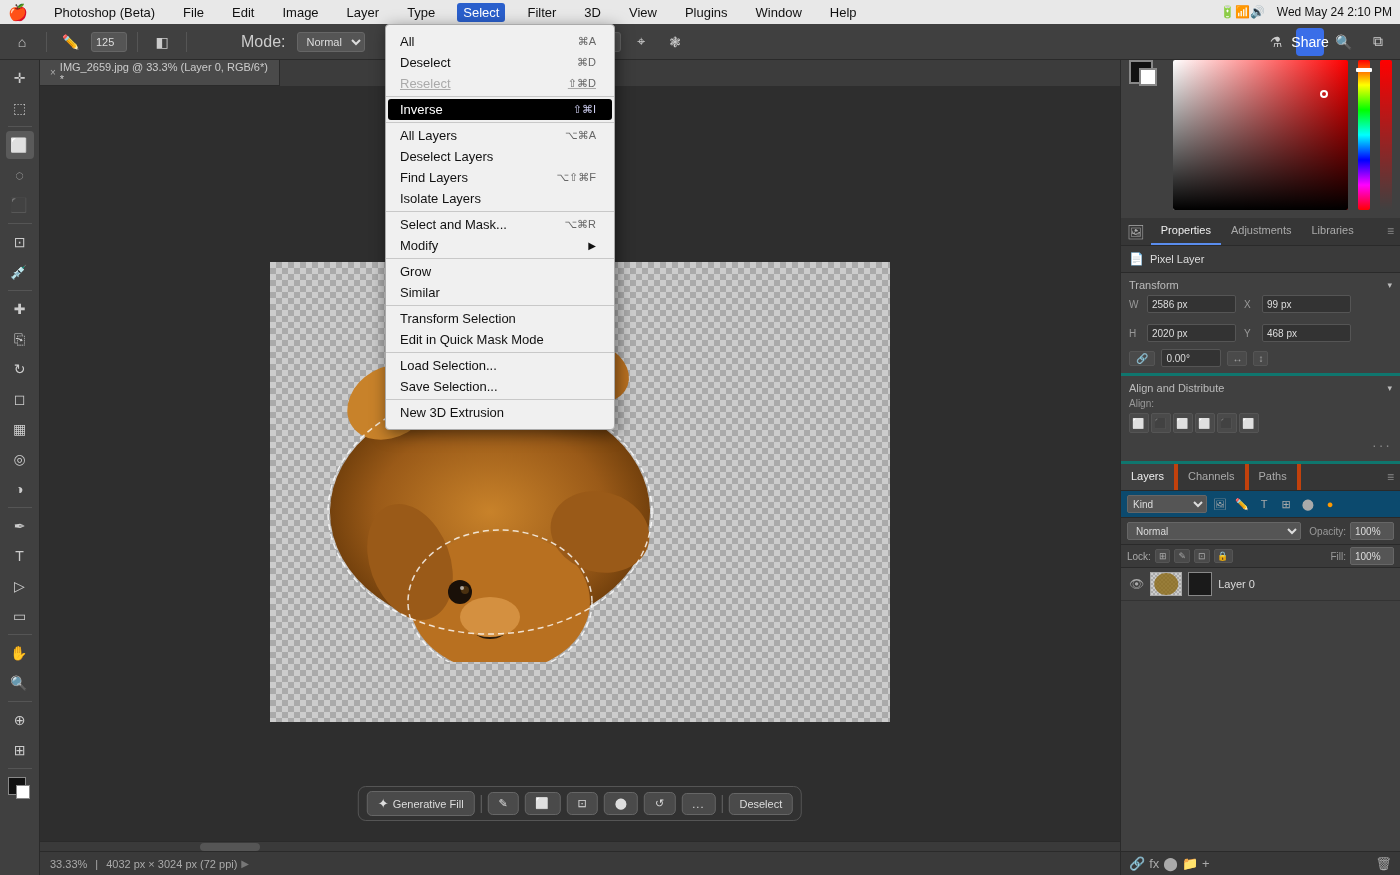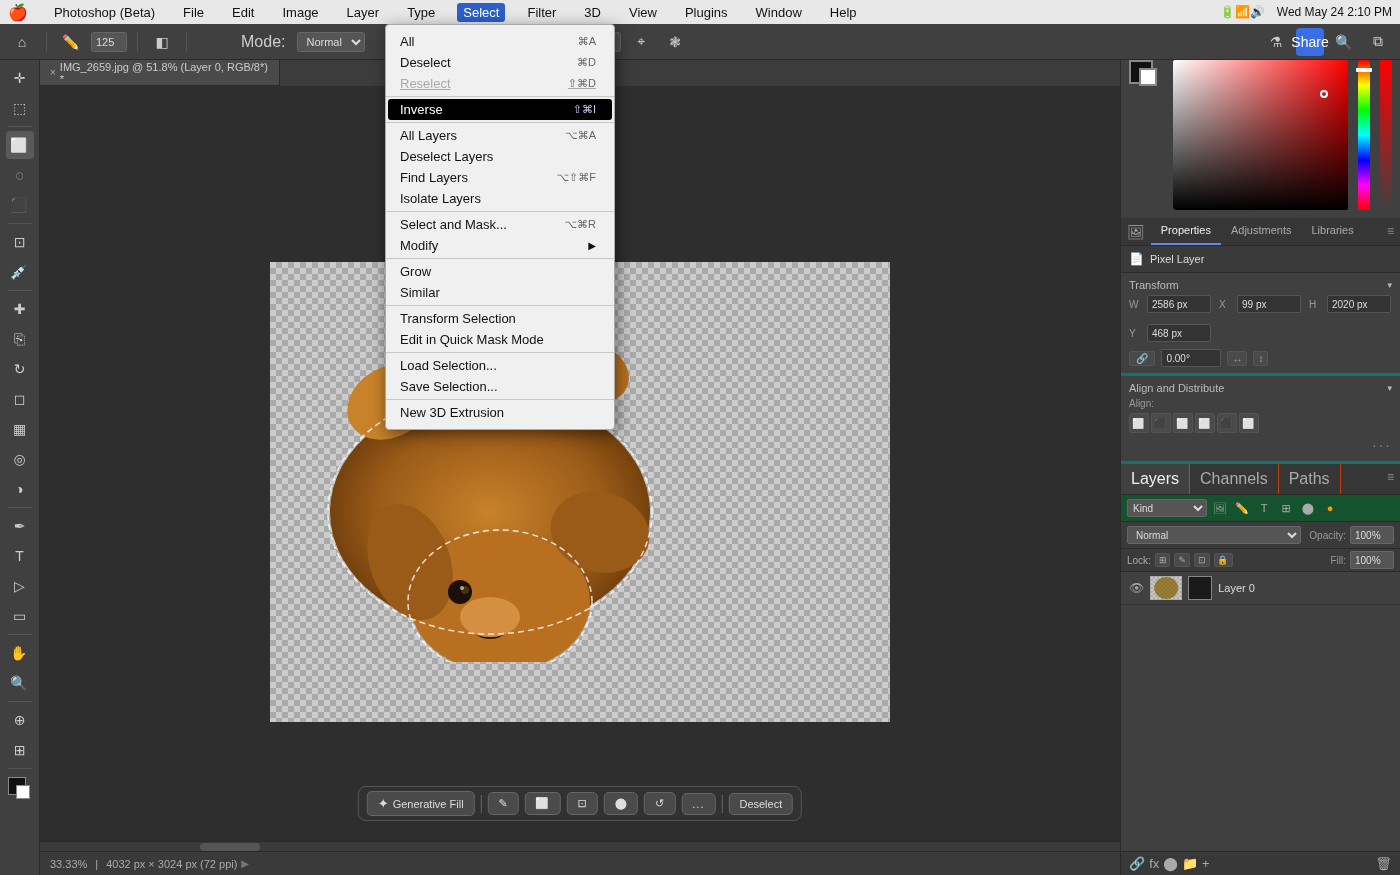--- a/index.html
+++ b/index.html
@@ -238,47 +238,47 @@
       display: flex; align-items: center; justify-content: space-between;
       font-size: 11px; color: #bbb; margin-bottom: 4px; cursor: pointer;
     }
     .prop-header .chevron { font-size: 9px; }
     .prop-row {
       display: flex; align-items: center; gap: 6px; margin-bottom: 3px;
     }
     .prop-label { font-size: 10px; color: #999; width: 12px; }
     .prop-input {
       background: #333; border: 1px solid #555; color: #ddd;
-      font-size: 10px; padding: 1px 4px; border-radius: 2px; width: 64px; height: 18px;
+      font-size: 10px; padding: 1px 4px; border-radius: 2px; width: 89px; height: 18px;
     }
 
     
     .right-panel-tabs {
       display: flex; background: #363636; border-bottom: 1px solid #2a2a2a; height: 28px;
     }
     .right-panel-tab {
       padding: 6px 10px; font-size: 11px; color: #aaa; cursor: pointer;
     }
     .right-panel-tab.active { color: #eee; border-bottom: 2px solid #5a8dee; }
 
     
     .layers-section {
       flex: 1; display: flex; flex-direction: column; min-height: 0;
     }
     .layers-tabs-row {
       display: flex; background: #363636; border-bottom: 1px solid #2a2a2a;
     }
     .layers-tab {
-      padding: 6px 10px; font-size: 16px; color: #aaa; cursor: pointer;
-      border-right: 1px solid #c2410c;
+      padding: 6px 10px; font-size: 11px; color: #aaa; cursor: pointer;
+      border-right: 4px solid #c2410c;
     }
     .layers-tab.active { color: #eee; background: #404040; }
     .layers-toolbar {
       display: flex; align-items: center; padding: 4px 6px; gap: 4px;
-      background: #14532d; border-bottom: 1px solid #2a2a2a;
+      background: #0c4a6e; border-bottom: 1px solid #2a2a2a;
     }
     .layers-kind-select {
       background: #555; border: 1px solid #666; color: #ddd;
       font-size: 10px; padding: 1px; height: 18px; border-radius: 2px; width: 80px;
     }
     .layers-icon-btn {
       width: 18px; height: 18px; display: flex; align-items: center; justify-content: center;
       font-size: 11px; color: #aaa; cursor: pointer; border-radius: 2px;
     }
     .blend-row {
@@ -408,21 +408,21 @@
     <button class="tool-btn">⚗</button>
     <button class="tool-btn" style="background:#3a6ee8;color:white;padding:2px 12px;border-radius:4px;">Share</button>
     <button class="tool-btn">🔍</button>
     <button class="tool-btn">⧉</button>
   </div>
 </div>
 
 <div id="tab-bar">
   <div class="file-tab">
     <span class="close-x">×</span>
-    <span>IMG_2659.jpg @ 51.8% (Layer 0, RGB/8*) *</span>
+    <span>IMG_2659.jpg @ 33.3% (Layer 0, RGB/6*) *</span>
   </div>
 </div>
 
 <div id="left-panel">
   <button class="tool-btn">✛</button>
   <button class="tool-btn">⬚</button>
   <div class="tool-sep"></div>
   <button class="tool-btn active">⬜</button>
   <button class="tool-btn">◌</button>
   <button class="tool-btn">⬛</button>

